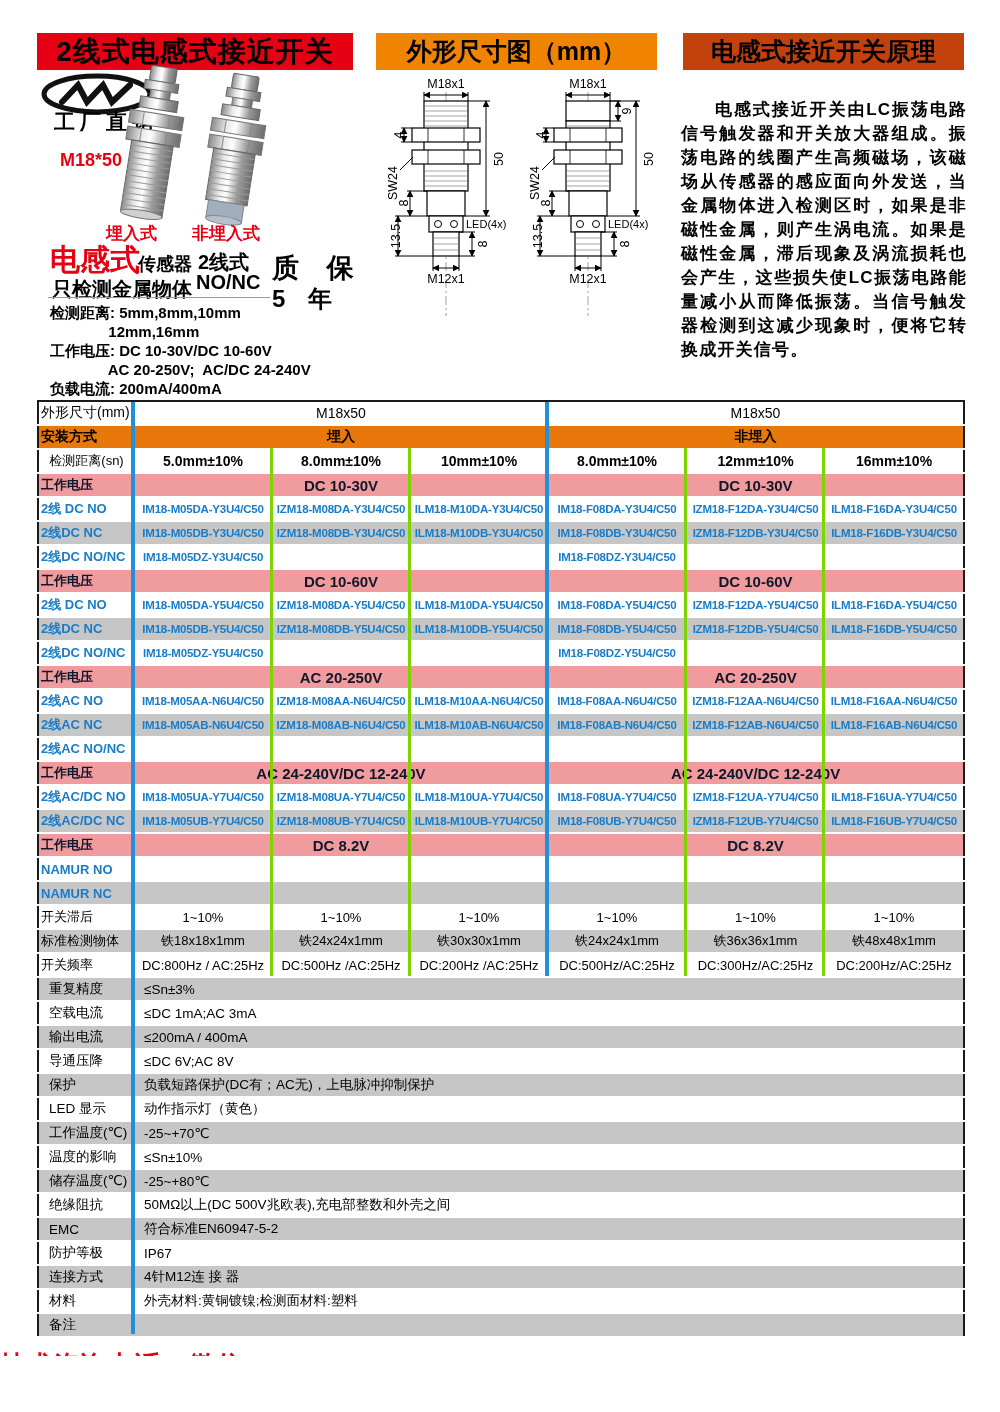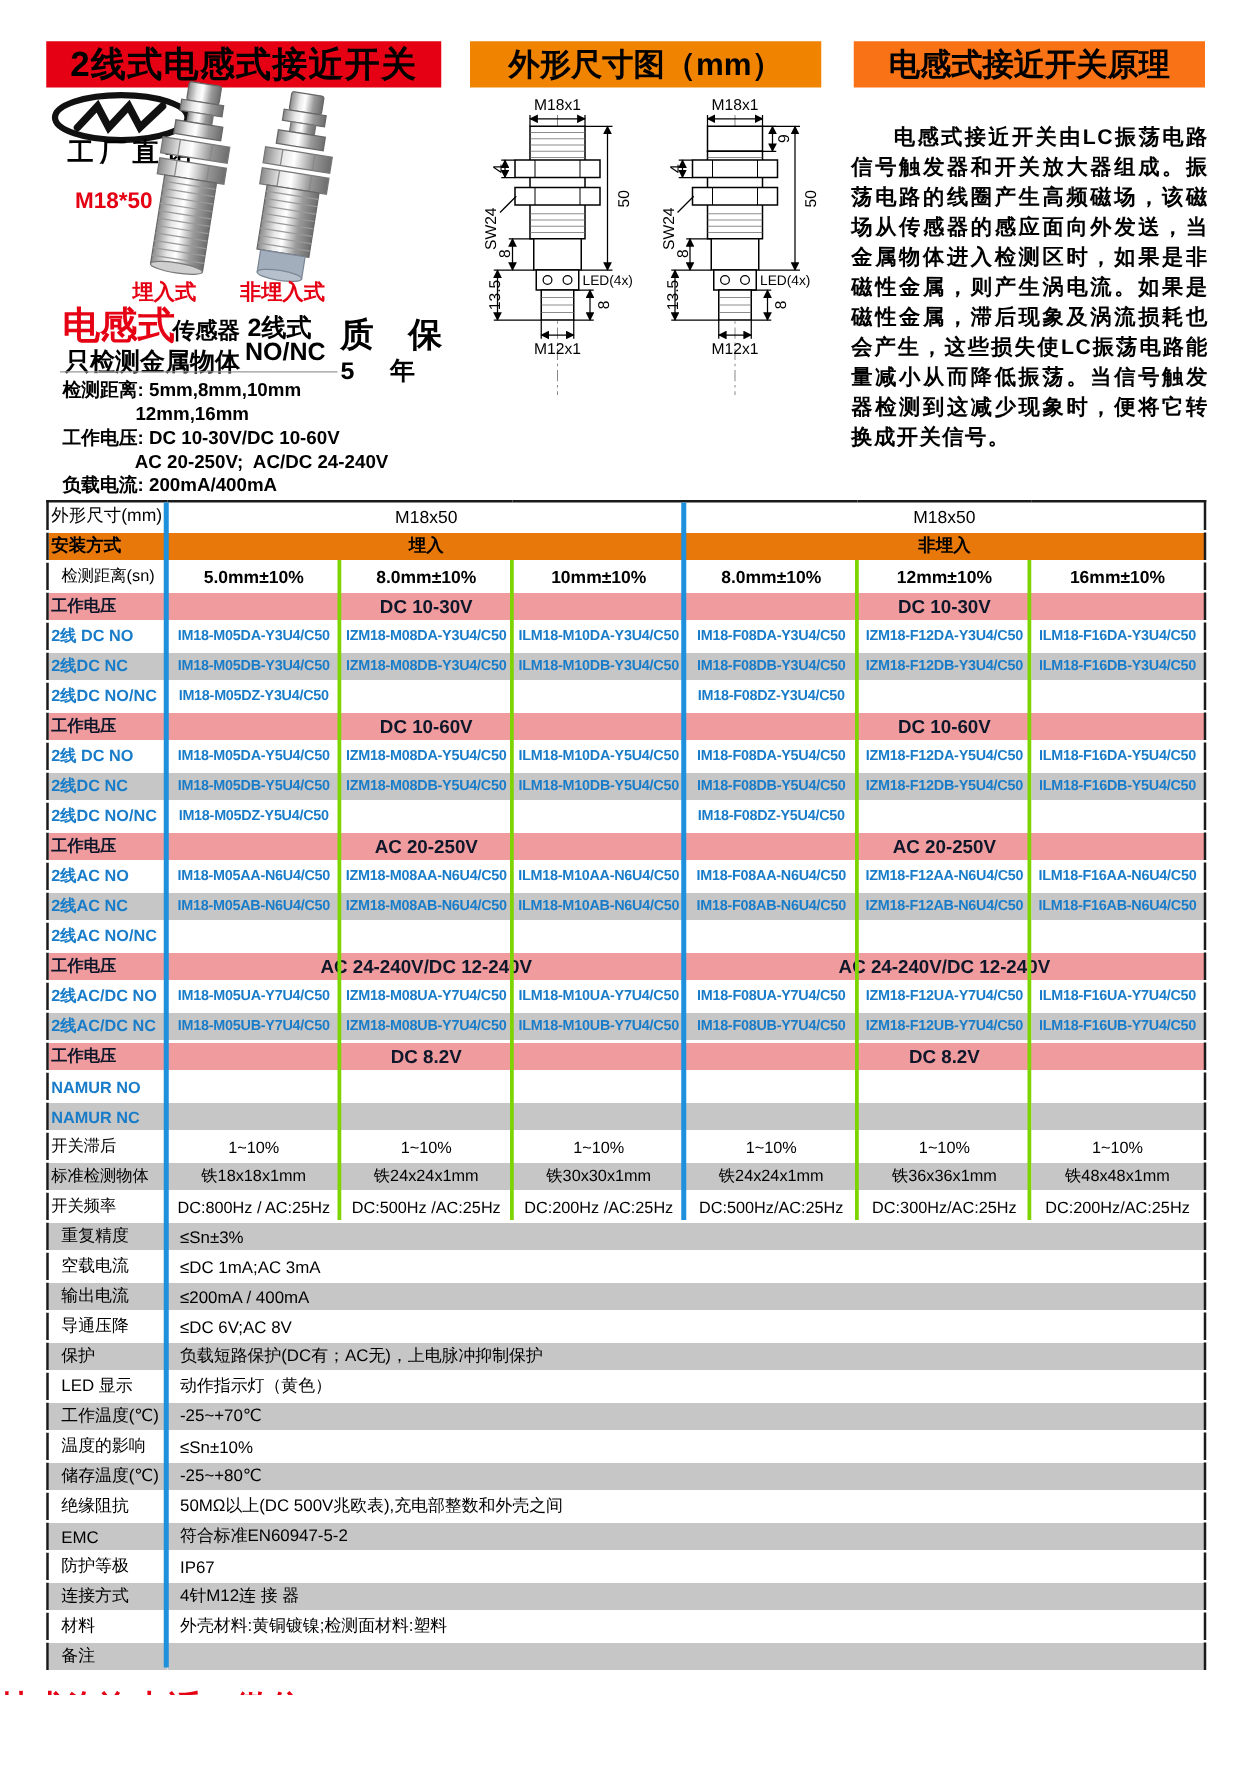--- a/index.html
+++ b/index.html
@@ -4,33 +4,33 @@
 <style>
   html,body{margin:0;padding:0;background:#fff;}
   .page{position:relative;width:1000px;height:1356px;background:#fff;overflow:hidden;
         font-family:"Liberation Sans","DejaVu Sans",sans-serif;color:#000;}
   .abs{position:absolute;}
   
   .banner{position:absolute;top:33px;height:37px;display:flex;align-items:center;justify-content:center;
           font-weight:bold;color:#000;}
   .banner.red{left:37px;width:316px;background:#e50013;font-size:28px;letter-spacing:1px;}
   .banner.orange{left:376px;width:281px;background:#f08300;font-size:25px;}
-  .banner.pink{left:683px;width:281px;background:#f97316;font-size:25px;}
+  .banner.pink{left:683px;width:281px;background:#c2410c;font-size:25px;}
   
   .slogan{left:54px;top:108px;font-size:21px;font-weight:bold;letter-spacing:5px;}
   .msize{left:60px;top:150px;font-size:18px;font-weight:bold;color:#e50013;}
   .flush{left:106px;top:222px;font-size:17px;font-weight:bold;color:#e50013;}
   .nonflush{left:192px;top:222px;font-size:17px;font-weight:bold;color:#e50013;}
   .typebig{left:50px;top:240px;font-size:30px;font-weight:bold;color:#e50013;}
   .typesmall{left:138px;top:252px;font-size:18px;font-weight:bold;}
   .wire{left:198px;top:249px;font-size:20px;font-weight:bold;}
   .detectonly{left:52px;top:276px;font-size:20px;font-weight:bold;}
   .nonc{left:196px;top:271px;font-size:20px;font-weight:bold;}
   .warr1{left:272px;top:250px;font-size:27px;font-weight:bold;letter-spacing:10px;}
-  .warr2{left:272px;top:283px;font-size:20px;font-weight:bold;letter-spacing:8px;font-family:Liberation Mono, monospace;}
+  .warr2{left:272px;top:283px;font-size:24px;font-weight:bold;letter-spacing:8px;}
   .ldiv{left:48px;top:297px;width:222px;height:1px;background:#999;}
   .lspecs{left:50px;top:303px;font-size:15px;font-weight:bold;line-height:19px;white-space:pre;}
   
   .principle{left:681px;top:98px;width:286px;font-size:17px;font-weight:600;line-height:24px;
              text-align:justify;text-indent:2em;letter-spacing:1.2px;}
   
   svg text{font-family:"Liberation Sans","DejaVu Sans",sans-serif;}
   .dim{stroke:#000;stroke-width:1;}
   .edge{stroke:#000;stroke-width:1.2;fill:#fff;}
   .thr{stroke:#666;stroke-width:0.6;}

